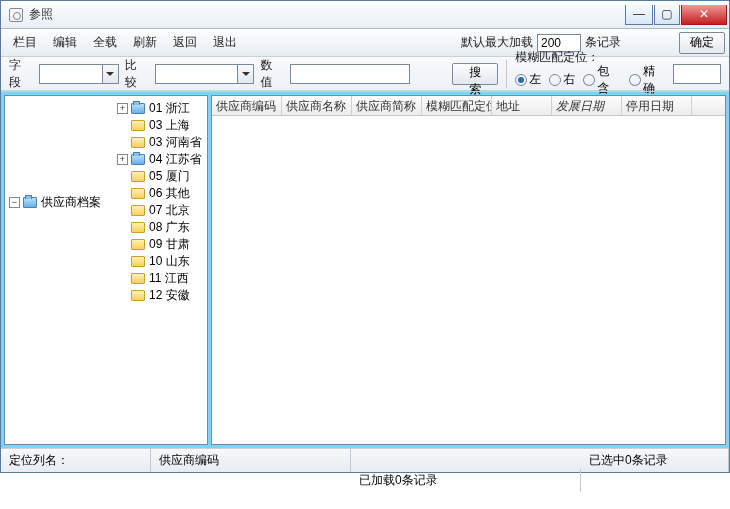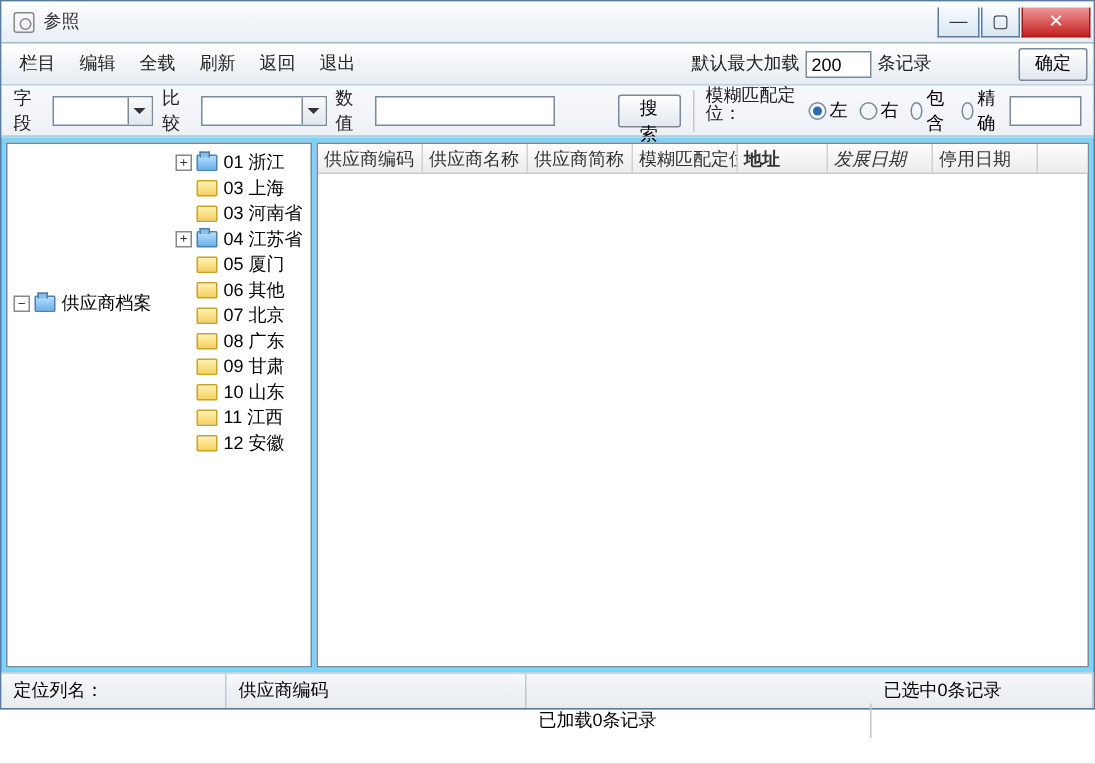--- a/index.html
+++ b/index.html
@@ -91,21 +91,21 @@
       </div>
     <span class="label">比较</span>
     <div class="combo w2">
         <span style="flex:1"></span>
         <span class="arrow"></span>
       </div>
     <span class="label">数值</span>
     <input class="txt w3" style="">
     <button class="btn">搜索</button>
     <span class="vsep"></span>
-    <div style="display:flex; flex-direction:row; gap:0;">
+    <div style="display:flex; flex-direction:column; gap:0;">
       <span class="label" style="line-height:12px">模糊匹配定位：</span>
       <div class="radios">
         <label class="radio checked">
             <span class="dot"></span>
             <span>左</span>
           </label>
         <label class="radio">
             <span class="dot"></span>
             <span>右</span>
           </label>
@@ -219,21 +219,21 @@
             </ul>
         </li>
       </ul>
     </div>
     <div class="grid">
       <div class="ghdr" id="grid-header">
           <div class="col" style="width: 70px;">供应商编码</div>
           <div class="col" style="width: 70px;">供应商名称</div>
           <div class="col" style="width: 70px;">供应商简称</div>
           <div class="col" style="width: 70px;">模糊匹配定位</div>
-          <div class="col" style="width: 60px; font-weight: bold;">地址</div>
+          <div class="col" style="width: 60px;">地址</div>
           <div class="col" style="width: 70px; font-style: italic;">发展日期</div>
           <div class="col" style="width: 70px;">停用日期</div>
         </div>
       <div class="gbody"></div>
     </div>
   </div>
 
   <div class="status">
     <div class="cell c1">定位列名：</div>
     <div class="cell c2">供应商编码</div>

